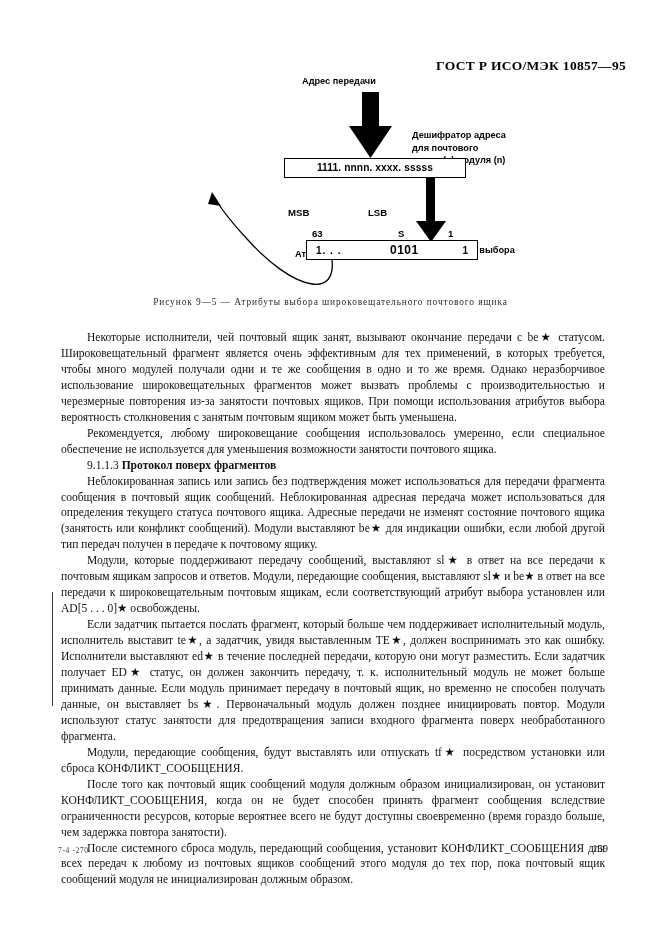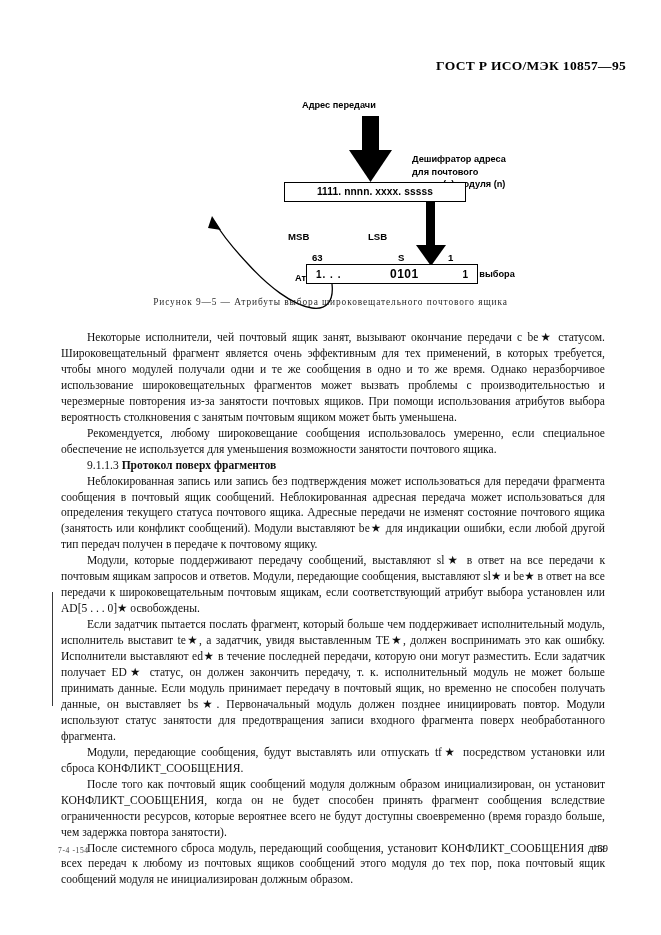--- a/index.html
+++ b/index.html
@@ -34,21 +34,21 @@
     font-weight: bold;
     font-size: 13.5px;
     letter-spacing: 0.3px;
     padding-left: 18px;
   }
 
   
   .figure {
     position: absolute;
     left: 0;
-    top: 88px;
+    top: 64px;
     width: 661px;
     height: 240px;
   }
   .fig-label {
     position: absolute;
     font-family: "Liberation Sans", "DejaVu Sans", sans-serif;
     font-weight: bold;
     font-size: 9.2px;
     line-height: 12.5px;
     color: #000;
@@ -251,16 +251,16 @@
     <p>Рекомендуется, любому широковещание сообщения использовалось умеренно, если специальное обеспечение не используется для уменьшения возможности занятости почтового ящика.</p>
     <p><span class="num">9.1.1.3 </span><span class="hd">Протокол поверх фрагментов</span></p>
     <p>Неблокированная запись или запись без подтверждения может использоваться для передачи фрагмента сообщения в почтовый ящик сообщений. Неблокированная адресная передача может использоваться для определения текущего статуса почтового ящика. Адресные передачи не изменят состояние почтового ящика (занятость или конфликт сообщений). Модули выставляют be★ для индикации ошибки, если любой другой тип передач получен в передаче к почтовому ящику.</p>
     <p>Модули, которые поддерживают передачу сообщений, выставляют sl★ в ответ на все передачи к почтовым ящикам запросов и ответов. Модули, передающие сообщения, выставляют sl★ и be★ в ответ на все передачи к широковещательным почтовым ящикам, если соответствующий атрибут выбора установлен или AD[5 . . . 0]★ освобождены.</p>
     <p>Если задатчик пытается послать фрагмент, который больше чем поддерживает исполнительный модуль, исполнитель выставит te★, а задатчик, увидя выставленным ТЕ★, должен воспринимать это как ошибку. Исполнители выставляют ed★ в течение последней передачи, которую они могут разместить. Если задатчик получает ED★ статус, он должен закончить передачу, т. к. исполнительный модуль не может больше принимать данные. Если модуль принимает передачу в почтовый ящик, но временно не способен получать данные, он выставляет bs★. Первоначальный модуль должен позднее инициировать повтор. Модули используют статус занятости для предотвращения записи входного фрагмента поверх необработанного фрагмента.</p>
     <p>Модули, передающие сообщения, будут выставлять или отпускать tf★ посредством установки или сброса КОНФЛИКТ_СООБЩЕНИЯ.</p>
     <p>После того как почтовый ящик сообщений модуля должным образом инициализирован, он установит КОНФЛИКТ_СООБЩЕНИЯ, когда он не будет способен принять фрагмент сообщения вследствие ограниченности ресурсов, которые вероятнее всего не будут доступны своевременно (время гораздо больше, чем задержка повтора занятости).</p>
     <p>После системного сброса модуль, передающий сообщения, установит КОНФЛИКТ_СООБЩЕНИЯ для всех передач к любому из почтовых ящиков сообщений этого модуля до тех пор, пока почтовый ящик сообщений модуля не инициализирован должным образом.</p>
   </div>
 
-  <div class="footer-left">7-4 -154</div>
+  <div class="footer-left">7-4 -270</div>
   <div class="footer-right">159</div>
 
 </div>
 
 </body></html>

